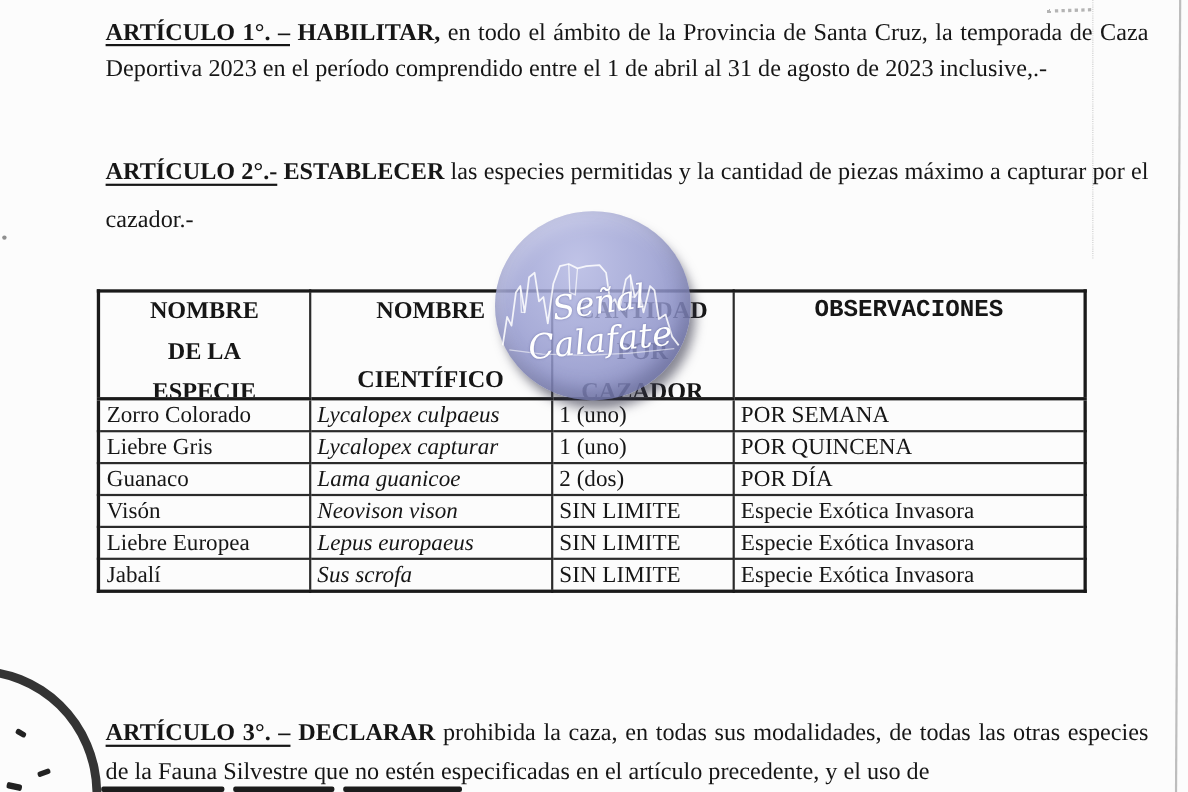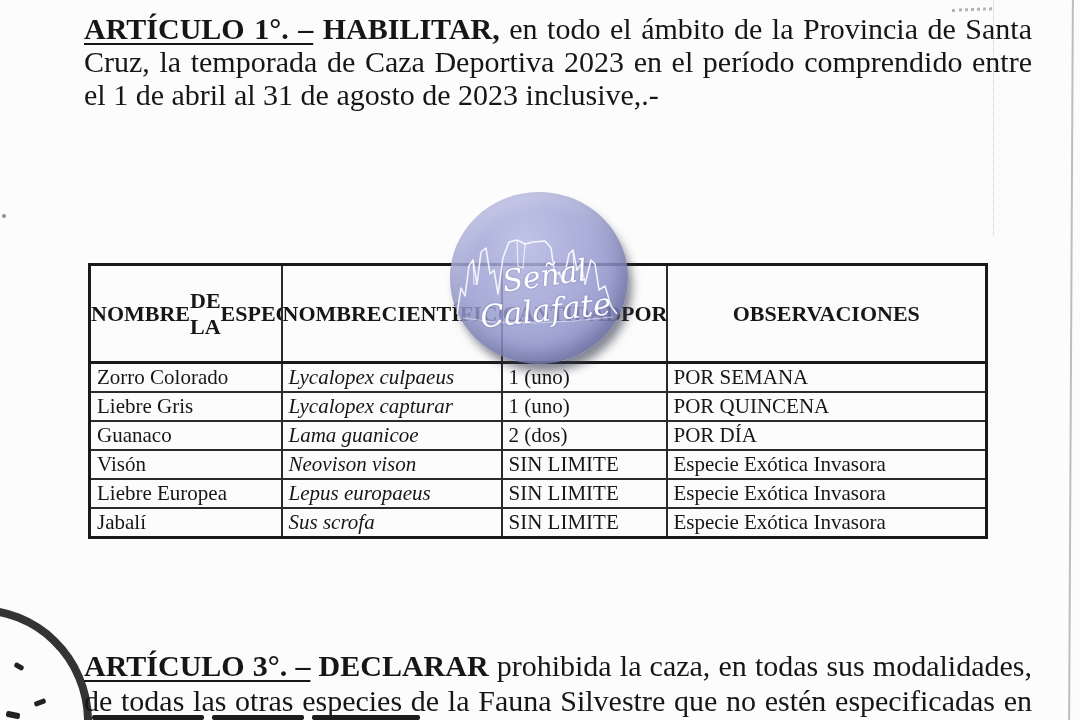--- a/index.html
+++ b/index.html
@@ -3,34 +3,34 @@
 <meta charset="utf-8">
 <style>
   html,body { margin:0; padding:0; background:#e8e8e8; }
   .page {
     position:relative; width:1080px; height:720px; margin:0 auto;
     background:#fcfcfc; overflow:hidden;
     font-family:"Liberation Serif","DejaVu Serif",serif; color:#161616;
   }
 
   
-  .para { position:absolute; left:84px; width:948px; text-align:justify; font-size:30px; margin:0; }
+  .para { position:absolute; left:96px; width:948px; text-align:justify; font-size:22px; margin:0; }
   .para1 { top:12px;  line-height:33px; }
   .para2 { top:134px; line-height:43px; }
   .para3 { top:648px; line-height:35px; }
   .alabel { font-weight:700; text-decoration:underline; text-decoration-thickness:2px; text-underline-offset:4px; }
   .akw    { font-weight:700; }
 
   
   .table-wrap { position:absolute; left:88px; top:263px; }
   table.species { border-collapse:collapse; table-layout:fixed; width:897px; border:3px solid #1a1a1a; }
   table.species th, table.species td { border:2px solid #2b2b2b; padding:0 6px; overflow:hidden; }
   tr.header th { border-bottom:3px solid #1a1a1a; font-size:22px; font-weight:700; padding:0; }
-  .hcell { height:89px; display:flex; flex-direction:row; justify-content:space-between; align-items:center; padding:3px 0; }
-  .hcell.center { justify-content:center; }
+  .hcell { height:89px; display:flex; flex-direction:column; justify-content:space-between; align-items:center; padding:3px 0;gap:11px; }
+  .hcell.center { justify-content:flex-start;font-family:Liberation Mono, monospace; }
   tr.data td { height:27px; font-size:21px; white-space:nowrap; }
   tr.tall td { height:54px; vertical-align:bottom; padding-bottom:2px; }
   td.sci { font-style:italic; }
   td.wrap { white-space:normal; line-height:26px; }
   td.obs { text-align:left; }
   td.esp, td.cant { padding-left:8px; }
 
   
   .stamp {
     position:absolute; left:450px; top:192px; width:178px; height:172px; border-radius:50%;
@@ -66,20 +66,21 @@
   .c2 { left:212px; width:92px; }
   .c3 { left:312px; width:108px; }
 </style>
 </head>
 <body>
 
 <div class="page">
 
   <p class="para para1"><span class="alabel">ARTÍCULO 1°. –</span> <span class="akw">HABILITAR,</span><span> en todo el ámbito de la Provincia de Santa Cruz, la temporada de Caza Deportiva 2023 en el período comprendido entre el 1 de abril al 31 de agosto de 2023 inclusive,.-</span></p>
 
+  <p class="para para2"><span class="alabel">ARTÍCULO 2°.-</span> <span class="akw">ESTABLECER</span><span> las especies permitidas y la cantidad de piezas máximo a capturar por el cazador.-</span></p>
 
   <div class="table-wrap">
     <table class="species">
       <colgroup>
           <col style="width:192px">
           <col style="width:220px">
           <col style="width:165px">
           <col style="width:320px">
         </colgroup>
       <tbody>

